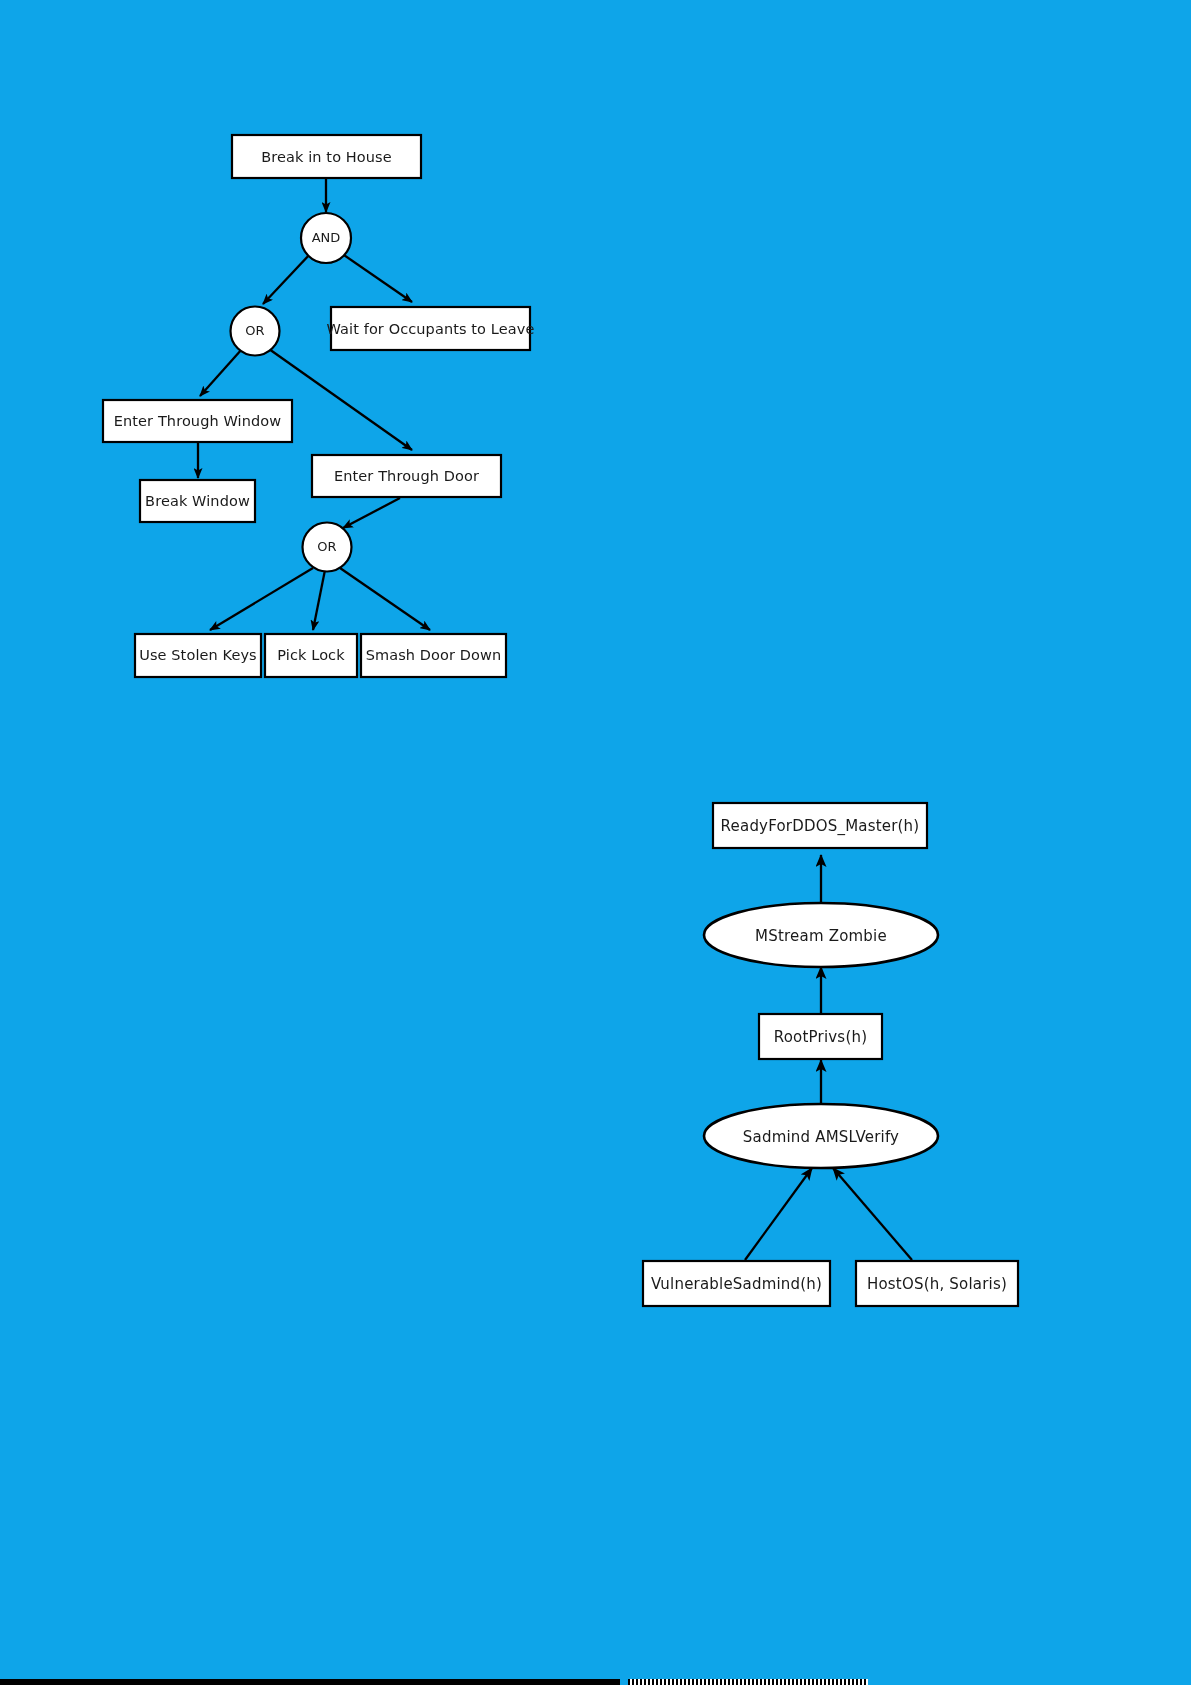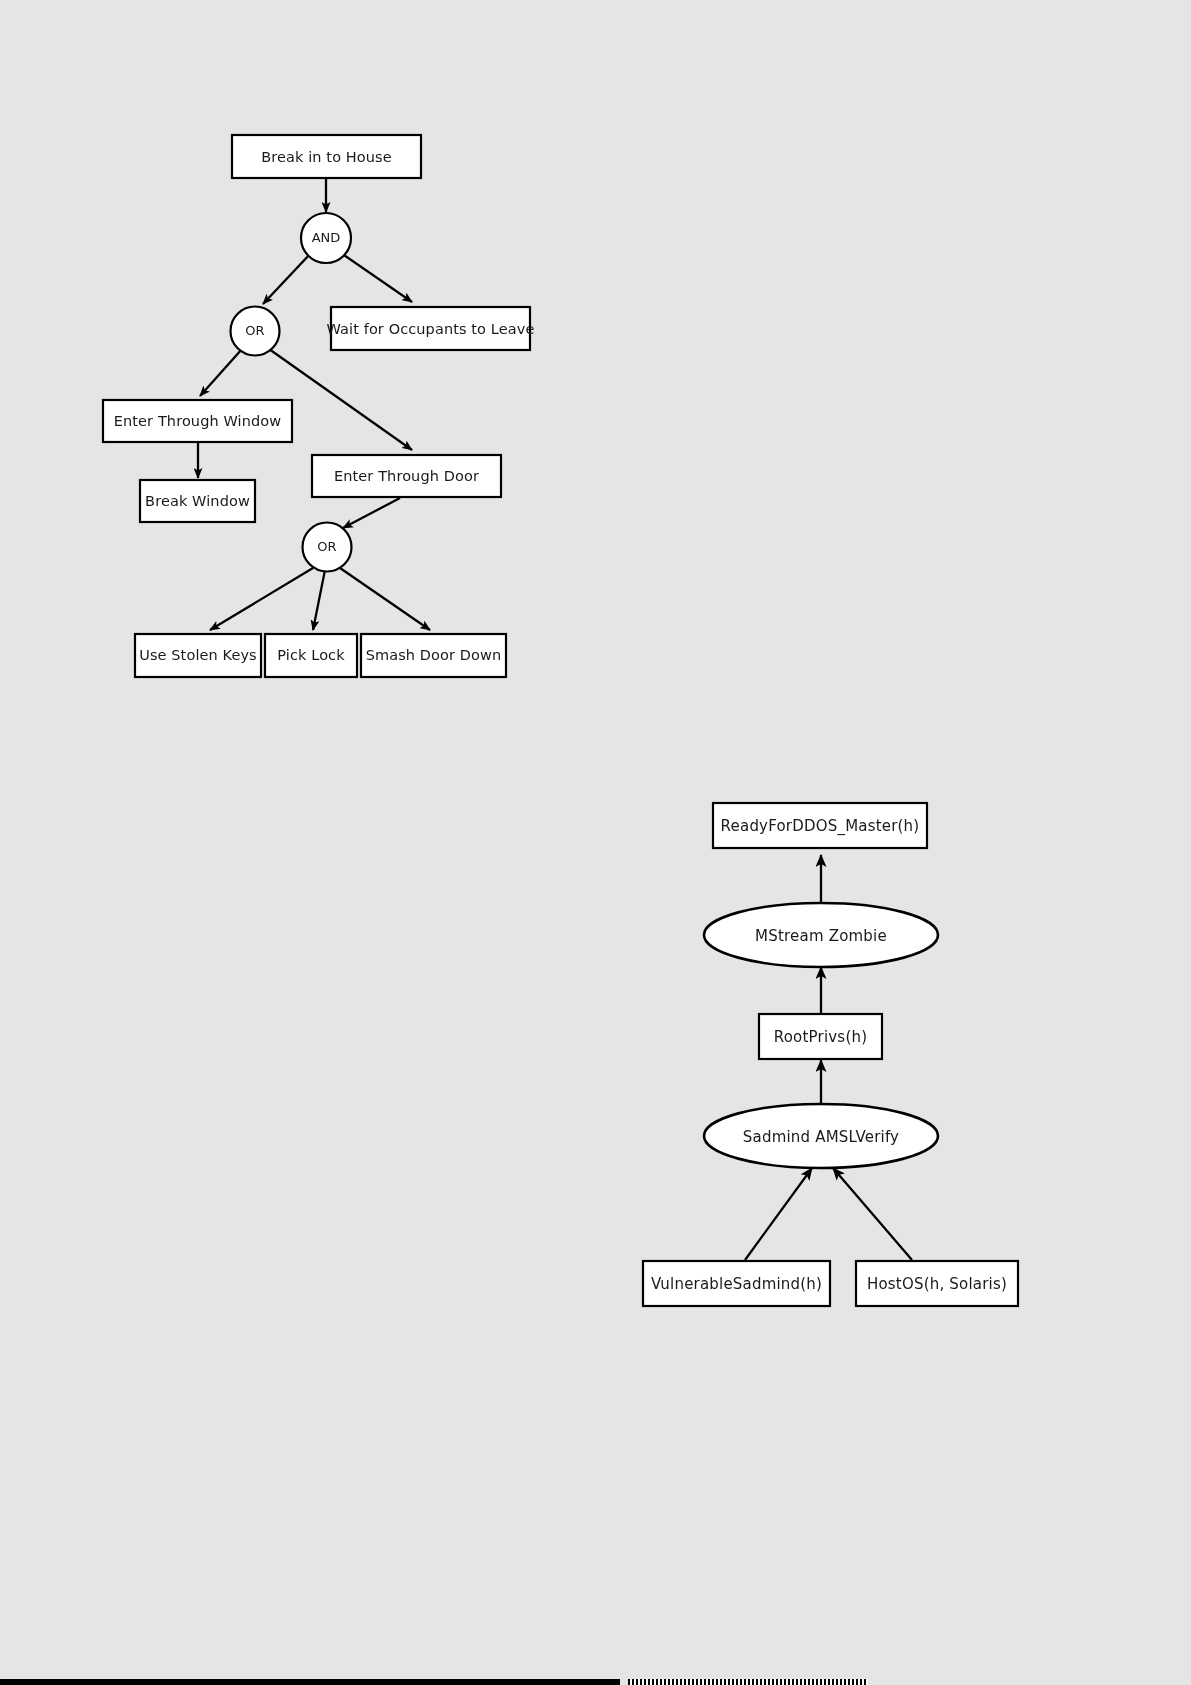--- a/index.html
+++ b/index.html
@@ -13,21 +13,21 @@
     height: 1685px;
     position: relative;
     overflow: hidden;
     font-family: "DejaVu Sans", sans-serif;
   }
   #page {
     position: absolute;
     top: 0; left: 0;
     width: 1191px;
     height: 1685px;
-    background: #e5e5e5;
+    background: #0ea5e9;
   }
   svg.diagram {
     position: absolute;
     display: block;
   }
   #attack-tree-svg { left: 0; top: 0; }
   #attack-graph-svg { left: 0; top: 0; }
 
   .node-box {
     fill: #ffffff;

